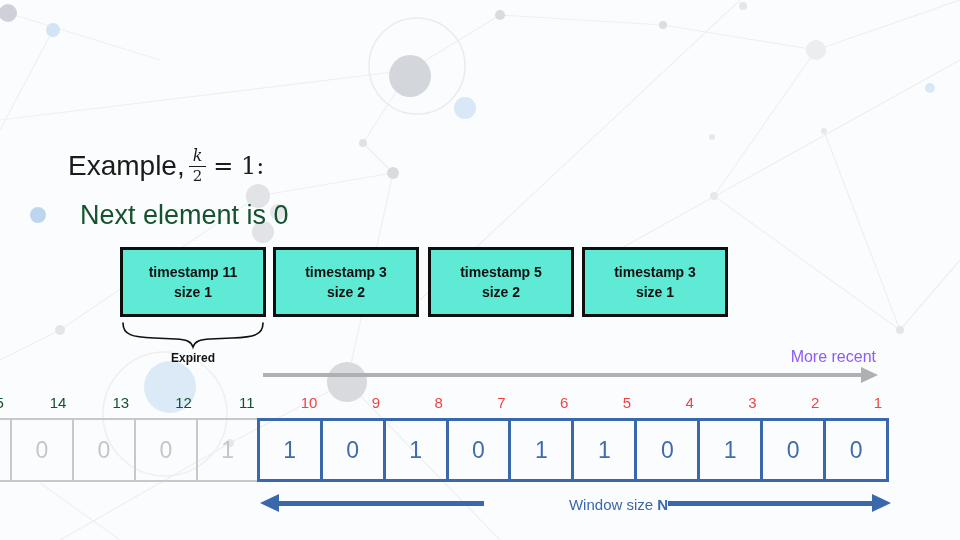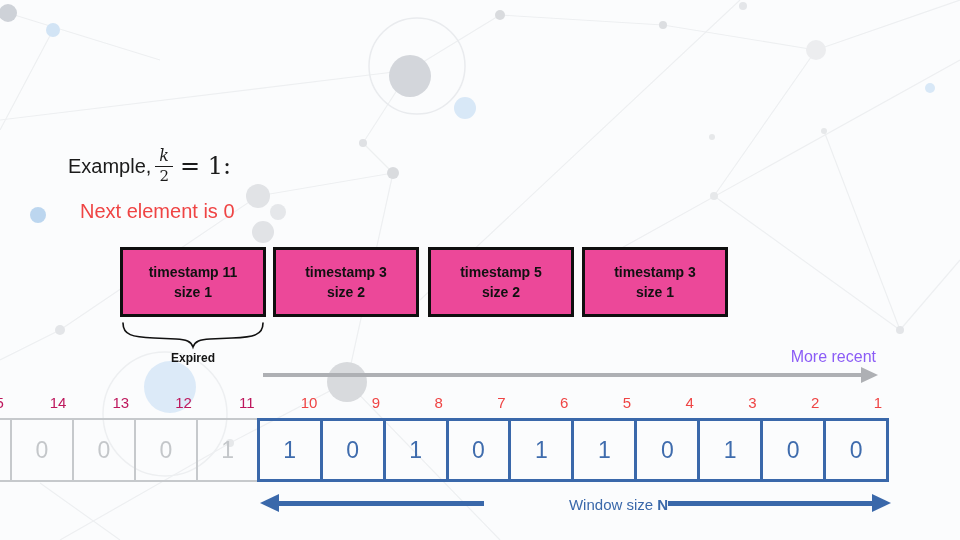--- a/index.html
+++ b/index.html
@@ -7,48 +7,48 @@
     position:relative;width:960px;height:540px;overflow:hidden;
     background:#fbfcfd;
     font-family:"Liberation Sans", sans-serif;
   }
   .deco{position:absolute;left:0;top:0;width:960px;height:540px;z-index:0;}
   .layer{position:absolute;z-index:1;}
 
   .title{left:65px;top:56px;font-size:41px;color:#111;white-space:nowrap;}
 
   .math-line{left:68px;top:141px;height:50px;display:flex;align-items:center;color:#1b1b1b;}
-  .math-prefix{font-size:20px;}
+  .math-prefix{font-size:28px;}
   .frac{display:inline-flex;flex-direction:column;align-items:center;margin:0 7px 0 4px;
         font-family:"DejaVu Serif", serif;line-height:1;}
   .frac .num{font-style:italic;font-size:16px;padding:0 3px 2px 3px;}
   .frac .den{font-size:15px;border-top:1.5px solid #1b1b1b;padding:2px 4px 0 4px;}
   .math-suffix{font-family:"DejaVu Serif", serif;font-size:24px;}
 
-  .next-line{left:80px;top:200px;font-size:20px;color:#ef4444;white-space:nowrap;}
-
-  .bucket{top:247px;width:146px;height:70px;background:#ec4899;border:3px solid #0f0f0f;
+  .next-line{left:80px;top:200px;font-size:27px;color:#14532d;white-space:nowrap;}
+
+  .bucket{top:247px;width:146px;height:70px;background:#5eead4;border:3px solid #0f0f0f;
           box-sizing:border-box;display:flex;flex-direction:column;align-items:center;
           justify-content:center;font-weight:bold;font-size:14px;color:#111;line-height:1.45;}
   .b1{left:120px;} .b2{left:273px;} .b3{left:428px;} .b4{left:582px;}
 
   .brace{left:120px;top:320px;width:146px;height:30px;}
   .expired{left:120px;top:351px;width:146px;text-align:center;font-weight:bold;
            font-size:12px;color:#141414;}
 
   .more-recent-line{left:263px;top:373px;width:600px;height:4px;background:#aeb0b4;}
   .more-recent-head{left:861px;top:367px;width:0;height:0;
      border-top:8px solid transparent;border-bottom:8px solid transparent;
      border-left:17px solid #aeb0b4;}
   .more-recent-text{left:660px;top:348px;width:216px;text-align:right;
      font-size:16px;color:#8b5cf6;}
 
   .ticks-row{left:-52px;top:394px;width:941px;display:flex;}
   .tick{flex:1;box-sizing:border-box;text-align:right;padding-right:7px;
-        font-size:15px;color:#be185d;}
+        font-size:15px;color:#14532d;}
   .tick.blue{color:#ef4444;font-weight:normal;}
 
   .cells-row{left:-52px;top:418px;width:941px;height:64px;display:flex;}
   .cell{flex:1;box-sizing:border-box;border:2px solid #c6c9cc;margin-left:-2px;
         display:flex;align-items:center;justify-content:center;
         font-size:23px;color:#c4c7ca;background:transparent;}
   .cell:first-child{margin-left:0;}
   .cell.blue{border:3px solid #3a68aa;margin-left:-3px;color:#3f6cad;}
 
   .win-arrow-shaft{top:501px;height:5px;background:#3a68aa;}

